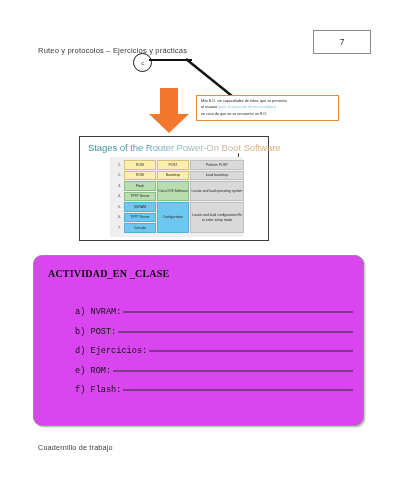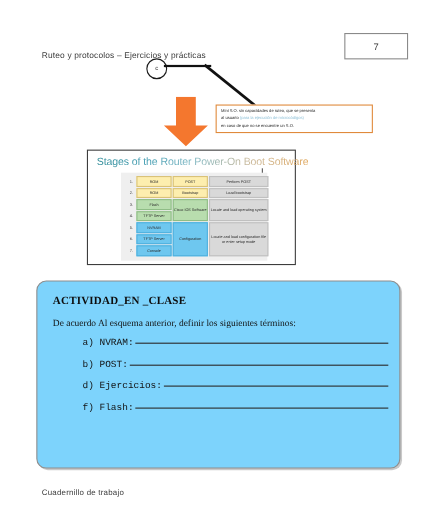--- a/index.html
+++ b/index.html
@@ -194,21 +194,21 @@
 
   
   .activity-box {
     position: absolute;
     left: 33px;
     top: 255px;
     width: 331px;
     height: 171px;
     border: 1.3px solid #8e8e8e;
     border-radius: 9px;
-    background: #7dd3fc;
+    background: #d946ef;
     box-sizing: border-box;
     box-shadow: 1.5px 1.5px 0 #c9c9c9;
   }
 
   .activity-title {
     position: absolute;
     left: 14px;
     top: 12px;
     font-family: "Liberation Serif", serif;
     font-weight: bold;
@@ -334,36 +334,39 @@
           <td class="num">7.</td>
           <td class="src c-blue">Console</td>
         </tr>
       </tbody>
         </table>
     </div>
   </div>
 
   <div class="activity-box">
     <div class="activity-title">ACTIVIDAD_EN _CLASE</div>
-    <div class="activity-intro">De acuerdo Al esquema anterior, definir los siguientes términos:</div>
 
     <div class="answers">
       <div class="answer-row">
         <span class="answer-label">a) NVRAM:</span>
         <span class="answer-rule"></span>
       </div>
       <div class="answer-row">
         <span class="answer-label">b) POST:</span>
         <span class="answer-rule"></span>
       </div>
       <div class="answer-row">
         <span class="answer-label">d) Ejercicios:</span>
         <span class="answer-rule"></span>
       </div>
       <div class="answer-row">
+        <span class="answer-label">e) ROM:</span>
+        <span class="answer-rule"></span>
+      </div>
+      <div class="answer-row">
         <span class="answer-label">f) Flash:</span>
         <span class="answer-rule"></span>
       </div>
     </div>
   </div>
 
   <div class="footer-text">Cuadernillo de trabajo</div>
 
 </div>
 

